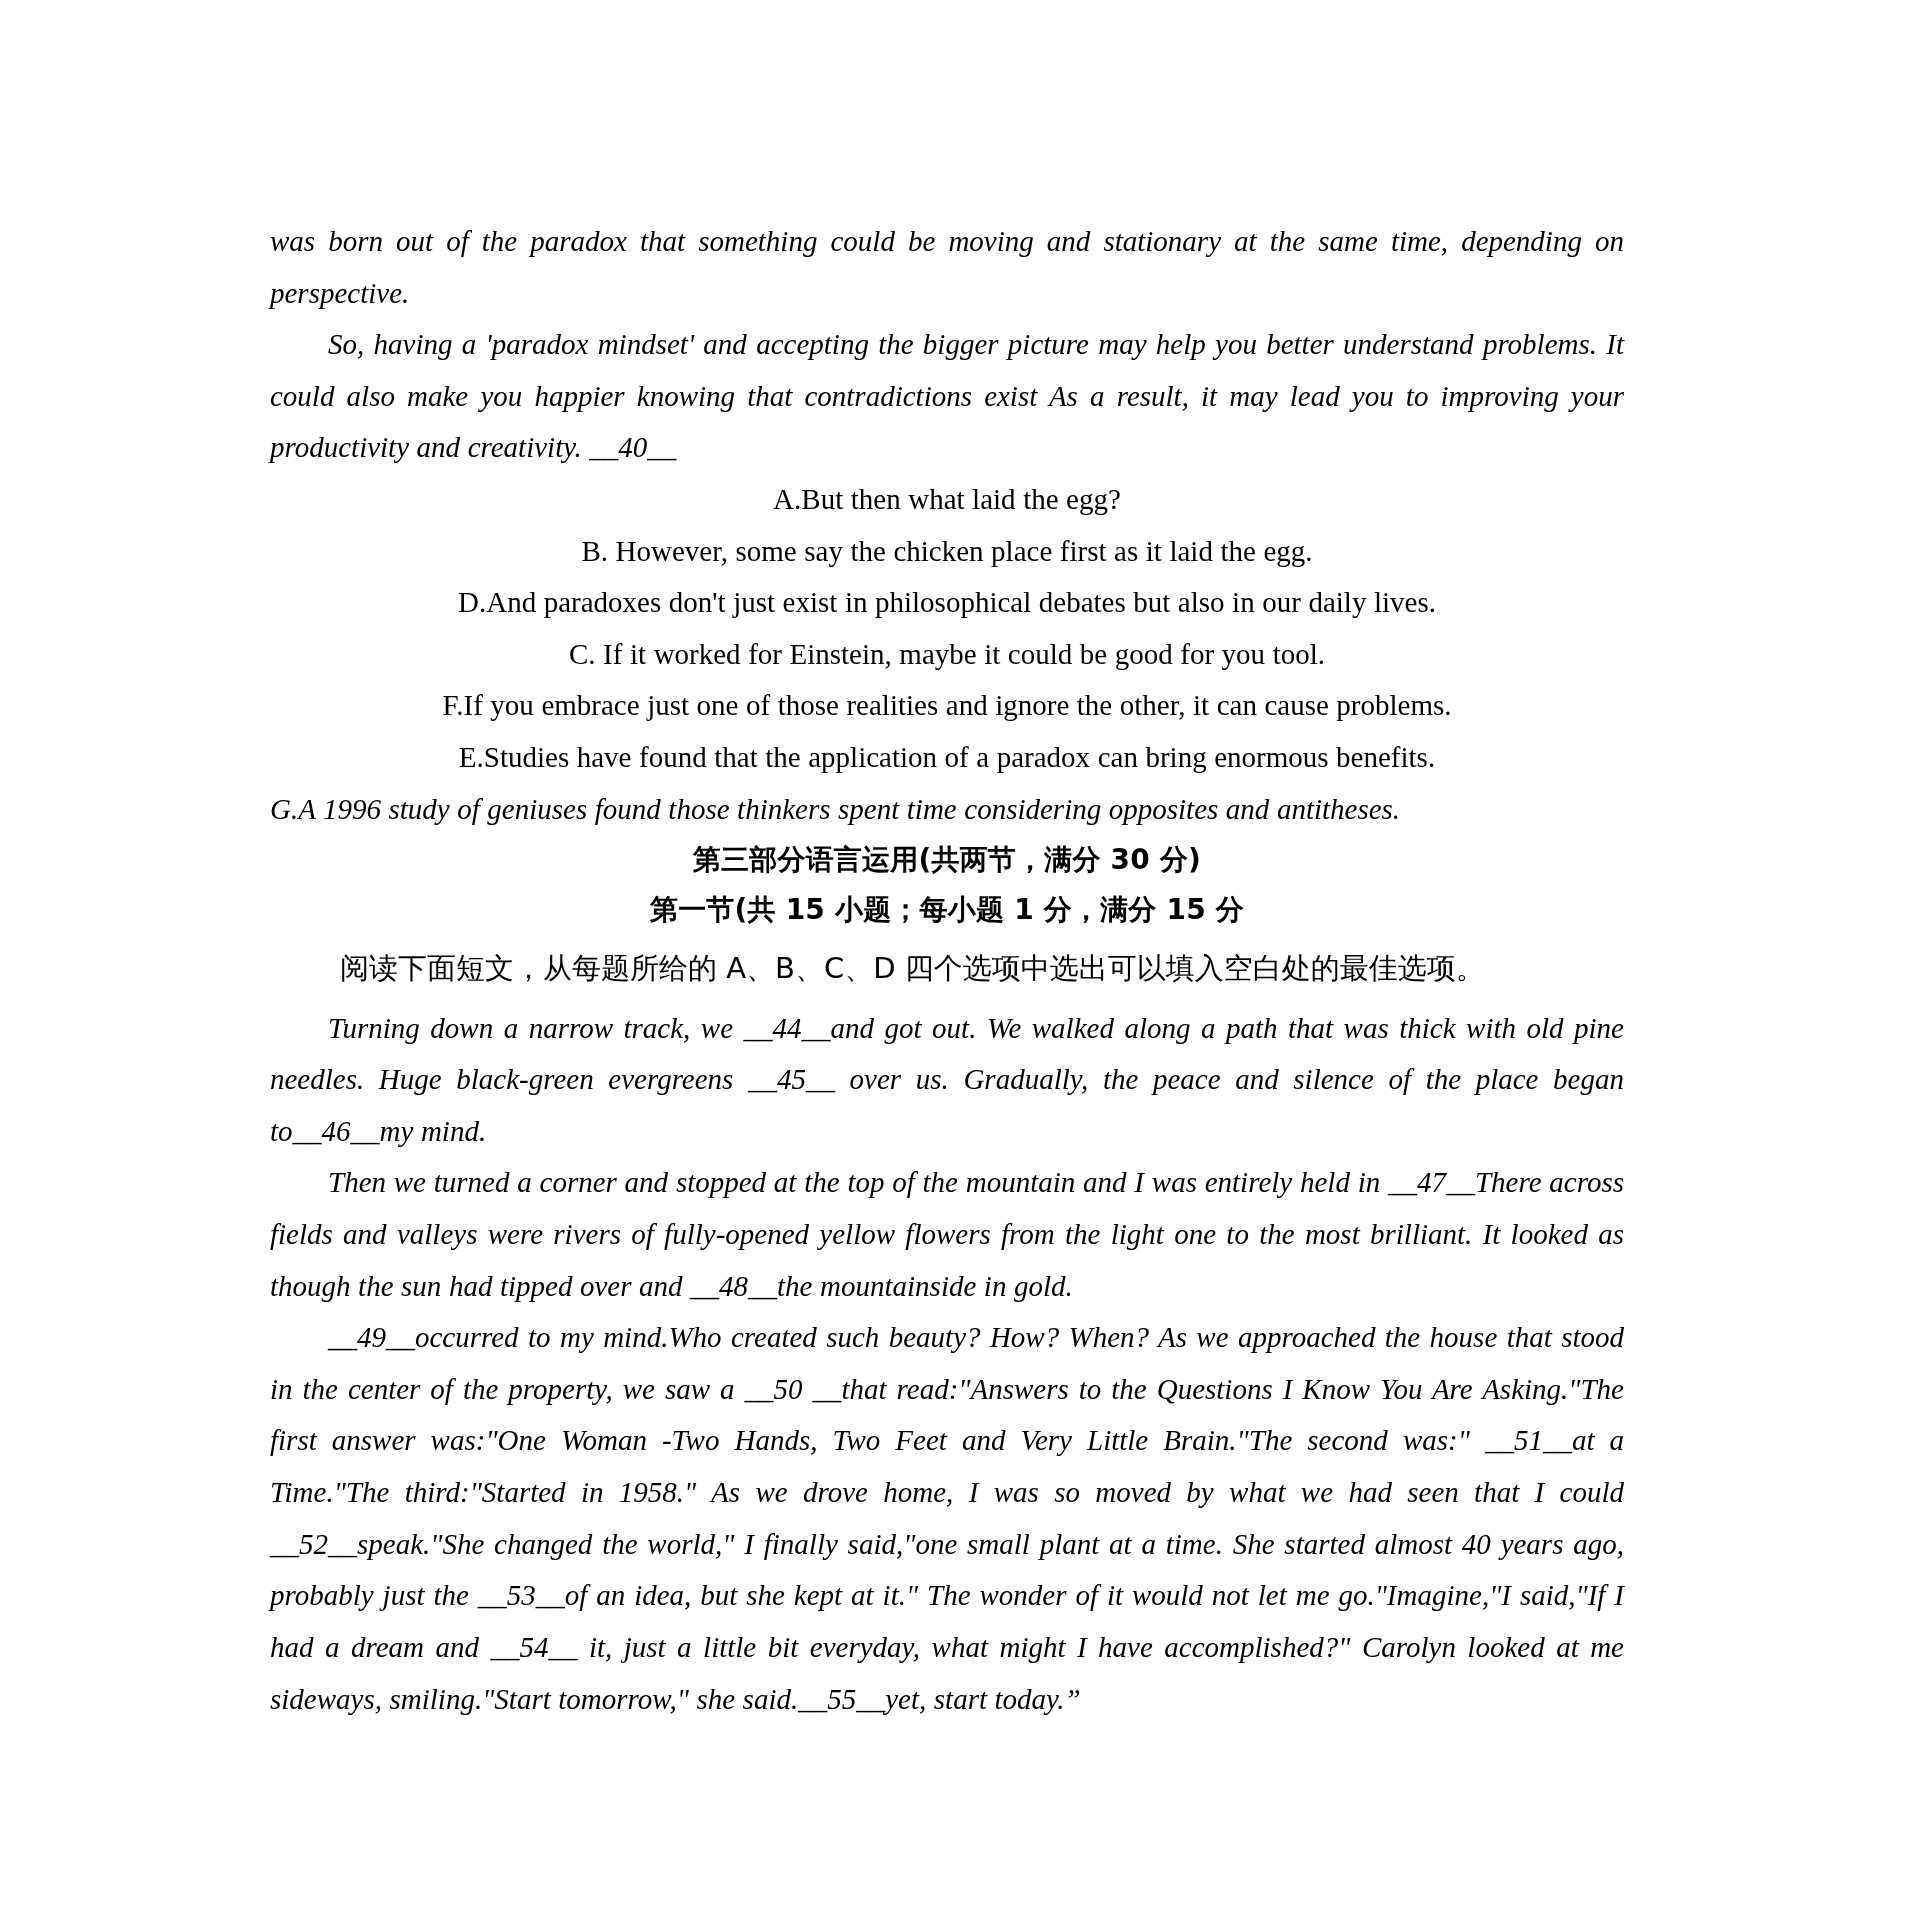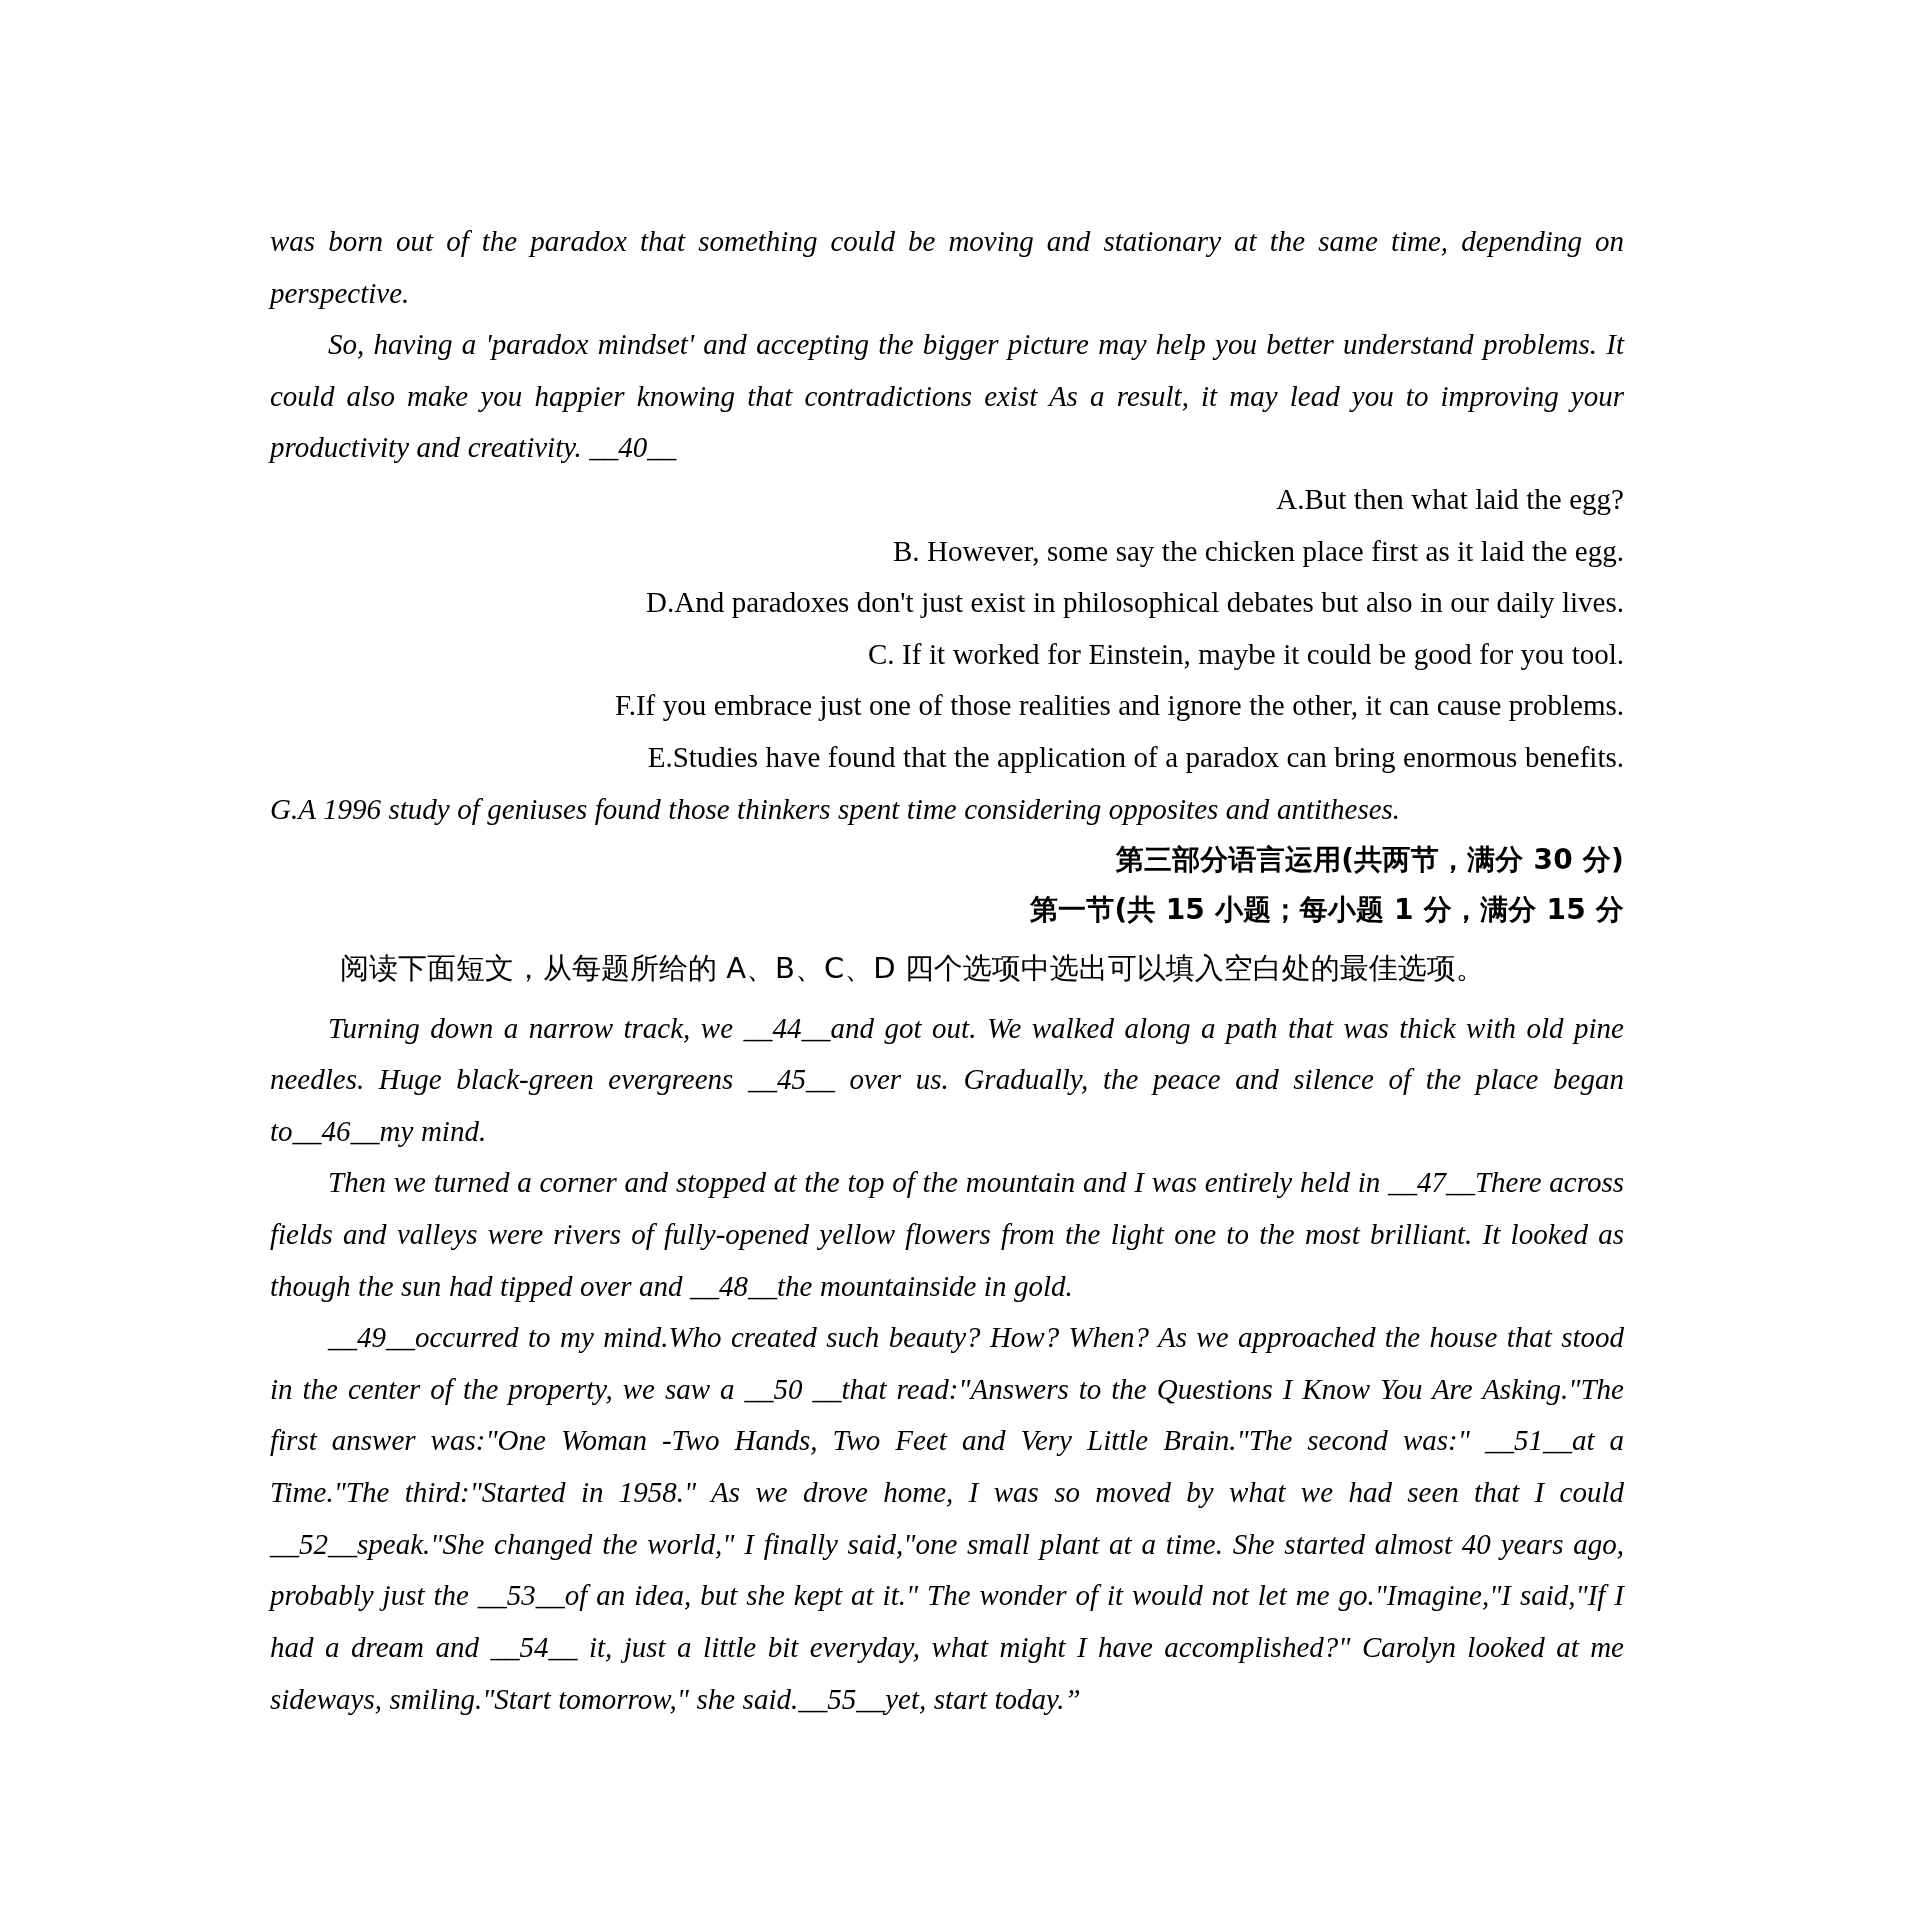--- a/index.html
+++ b/index.html
@@ -21,28 +21,28 @@
   }
   .p{
     font-size:29px;
     line-height:1.78;
     text-align:justify;
     text-justify:inter-word;
     margin:0 0 0 0;
     word-spacing:0.01em;
   }
   .p.just{ text-align:justify;font-style:italic; }
-  .p.noj{ text-align:right; }
+  .p.noj{ text-align:center; }
   .ind{ text-indent:58px; }
   .cn-head{
     font-size:28px;
     line-height:1.78;
     font-weight:bold;
     margin:0;
-    text-align:right;
+    text-align:center;
     font-family:"DejaVu Sans","Liberation Sans",sans-serif;
     letter-spacing:0.2px;
   }
   .cn-body{
     font-size:29px;
     line-height:1.78;
     margin:8px;
     text-align:justify;
     text-indent:62px;
     font-family:"DejaVu Sans","Liberation Sans",sans-serif;

